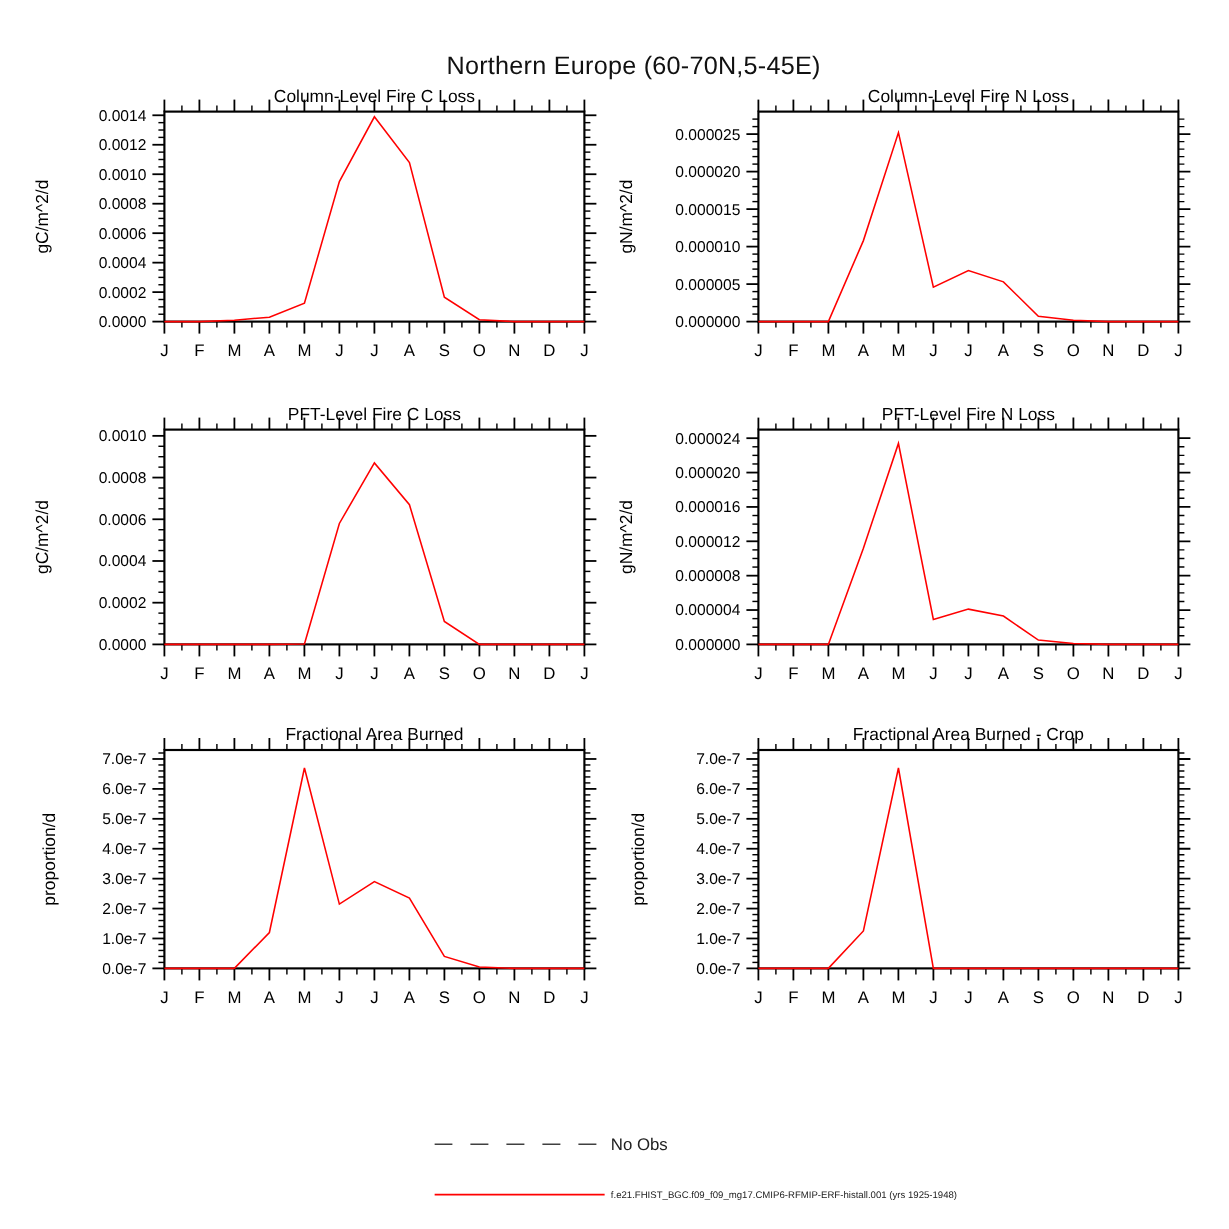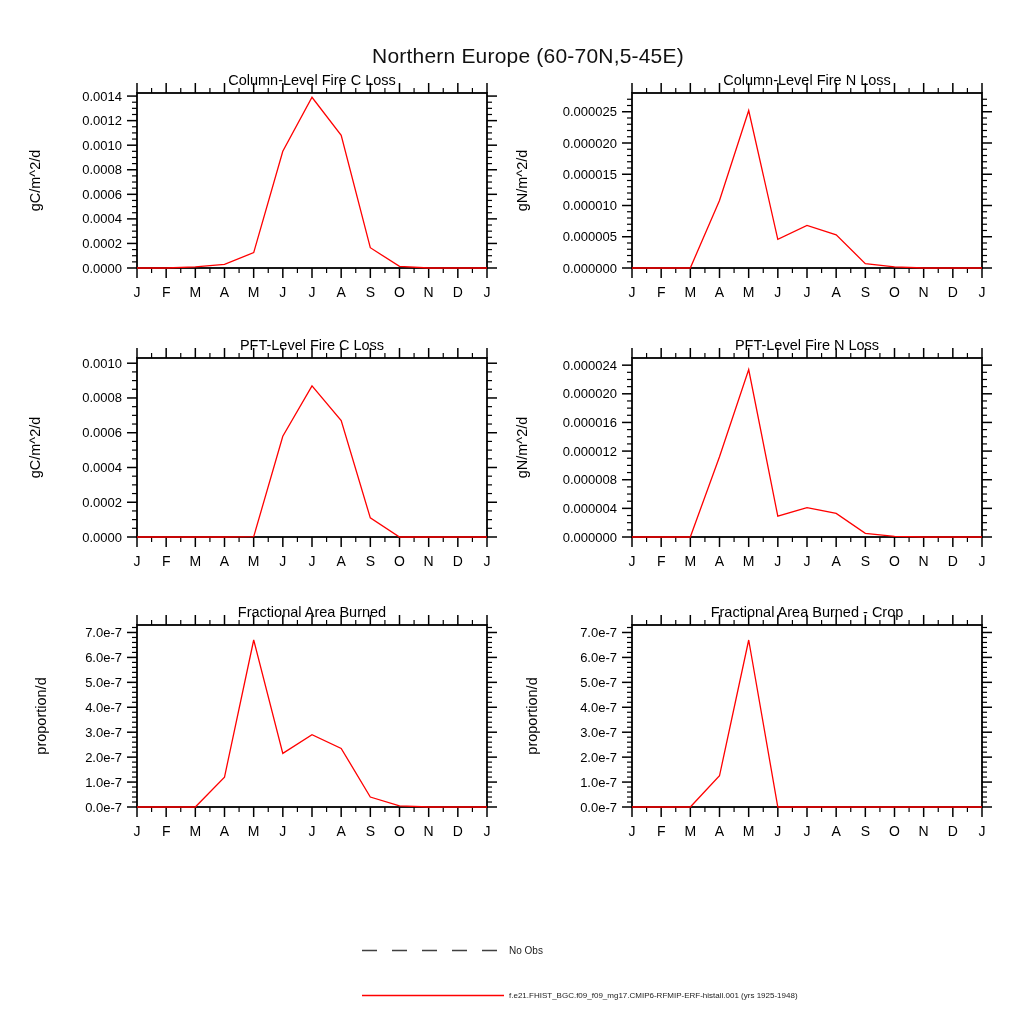--- a/index.html
+++ b/index.html
@@ -9,21 +9,21 @@
   }
   #main-title{
     position:absolute;top:28px;left:0;width:1024px;margin:16px;
     text-align:center;font-size:21px;font-weight:normal;color:#111111;
     letter-spacing:0.2px;
   }
   #chart-svg{position:absolute;top:0;left:0;}
   .legend-row{position:absolute;display:flex;align-items:center;}
   #legend-row-noobs{left:362px;top:945px;}
   #legend-row-model{left:362px;top:991px;}
-  #legend-row-noobs .legend-text{margin-left:11px;font-size:10px;color:#222222;white-space:nowrap;}
+  #legend-row-noobs .legend-text{margin-left:11px;font-size:14px;color:#222222;white-space:nowrap;}
   #legend-row-model .legend-text{margin-left:5px;font-size:8px;color:#222222;white-space:nowrap;}
 </style>
 </head>
 <body>
 
 <div id="figure">
   <h1 id="main-title">Northern Europe (60-70N,5-45E)</h1>
 
   <svg id="chart-svg" width="1024" height="880">
       <g>

